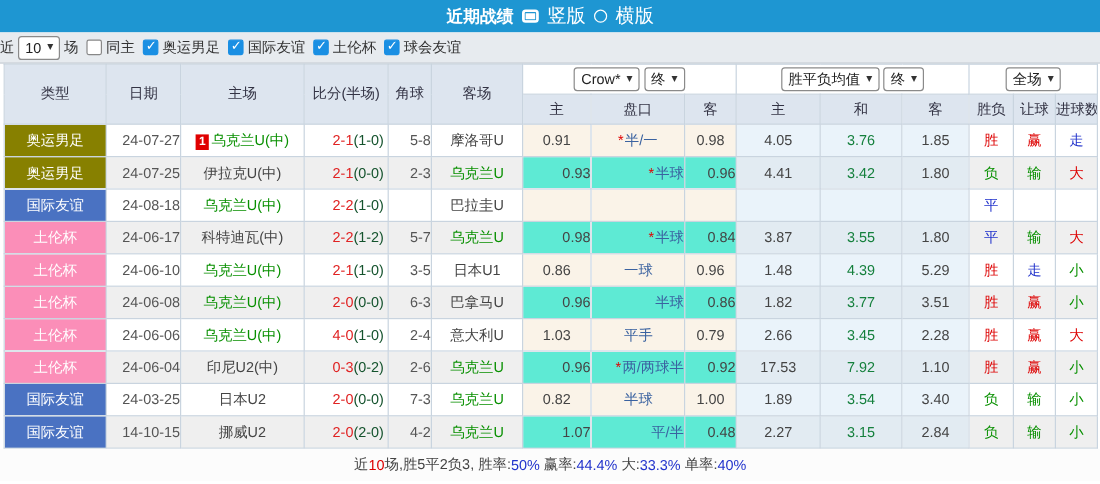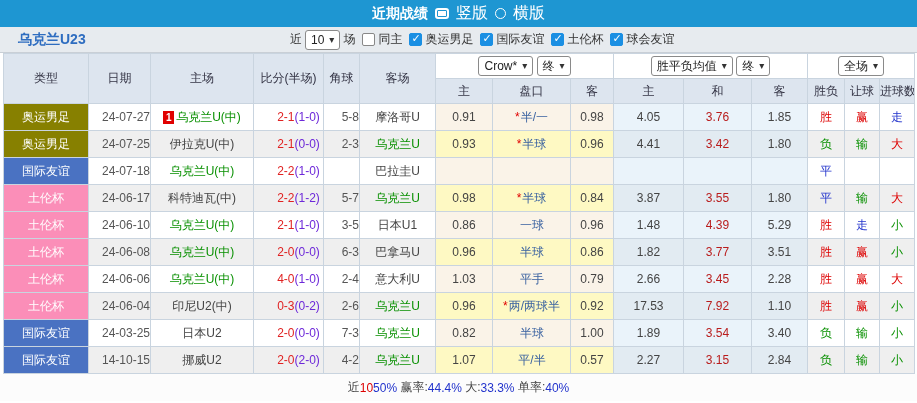--- a/index.html
+++ b/index.html
@@ -26,55 +26,54 @@
   
   table { width:911px; margin:0 3px; border-collapse:collapse; table-layout:fixed; }
   td, th { border:1px solid #C9D4DF; font-size:12px; text-align:center; overflow:hidden; white-space:nowrap; }
   thead td { background:#DDE5EF; color:#334; height:25px; }
   thead td.sel-cell { background:#fff; }
   tbody td { height:27px; color:#444; }
   tr.light { background:#fff; }
   tr.dark  { background:#EFEFEF; }
   td.col-odds { background:#FAF3E8; }
   td.col-avg  { background:#EAF3FA; }
-  tr.dark td.col-odds { background:#fef9c3; }
+  tr.dark td.col-odds { background:#5eead4;text-align:right; }
   tr.dark td.col-avg  { background:#E2EBF2;text-align:center; }
   td.c-type { color:#fff; }
   td.olympic  { background:#878000; }
   td.friendly { background:#4A72C2; }
   td.toulon   { background:#FB8EB8; }
   .red   { color:#DD0000; }
   .green { color:#089000; }
   .blue  { color:#2233CC; }
   .dark  { color:#444; }
   .ft { color:#E02222;margin-left:20px; }
-  .ht { color:#6d28d9; }
+  .ht { color:#14532d; }
   .star { color:#E00000; margin-right:1px; }
   .hcap { color:#3A62A0; }
-  td.c-avg-draw { color:#b91c1c;margin-top:28px; }
+  td.c-avg-draw { color:#15803d;margin-top:28px; }
   td.c-date, td.c-corner { color:#555;text-align:right; }
   .badge { display:inline-block; background:#E00000; color:#fff; font-size:10px; font-weight:bold; width:11px; height:13px; line-height:13px; text-align:center; margin-right:2px; }
   .badge:empty { display:none; }
 
   
   .footer { height:27px; display:flex; align-items:center; justify-content:center; font-size:12px; background:#FCFCFC; }
 </style>
 </head>
 <body>
 
 <div class="topbar">
   <span class="title">近期战绩</span>
   <span class="radio sel"></span>
   <span class="radio-label">竖版</span>
   <span class="radio"></span>
   <span class="radio-label">横版</span>
 </div>
 
 <div class="filterbar">
-  <span class="teamname">乌克兰U23</span>
   <div class="fctrl">
     <span>近</span>
     <span class="sel">
         <span>10</span>
         <span class="chev">▾</span>
       </span>
     <span class="cbl">场</span>
     <span class="cb"></span>
     <span class="cbl">同主</span>
     <span class="cb checked"></span>
@@ -183,21 +182,21 @@
       <td class="col-odds">0.96</td>
       <td class="col-avg">4.41</td>
       <td class="col-avg c-avg-draw">3.42</td>
       <td class="col-avg">1.80</td>
       <td class="green">负</td>
       <td class="green">输</td>
       <td class="red">大</td>
     </tr>
     <tr class="light">
       <td class="c-type friendly">国际友谊</td>
-      <td class="c-date">24-07-18</td>
+      <td class="c-date">24-08-18</td>
       <td><span class="green">乌克兰U(中)</span></td>
       <td><span class="ft">2-2</span><span class="ht">(1-0)</span></td>
       <td class="c-corner"></td>
       <td><span class="dark">巴拉圭U</span></td>
       <td class="col-odds"></td>
       <td class="col-odds"><span class="star"></span><span class="hcap"></span></td>
       <td class="col-odds"></td>
       <td class="col-avg"></td>
       <td class="col-avg c-avg-draw"></td>
       <td class="col-avg"></td>
@@ -309,34 +308,35 @@
     </tr>
     <tr class="dark">
       <td class="c-type friendly">国际友谊</td>
       <td class="c-date">14-10-15</td>
       <td><span class="dark">挪威U2</span></td>
       <td><span class="ft">2-0</span><span class="ht">(2-0)</span></td>
       <td class="c-corner">4-2</td>
       <td><span class="green">乌克兰U</span></td>
       <td class="col-odds">1.07</td>
       <td class="col-odds"><span class="star"></span><span class="hcap">平/半</span></td>
-      <td class="col-odds">0.57</td>
+      <td class="col-odds">0.48</td>
       <td class="col-avg">2.27</td>
       <td class="col-avg c-avg-draw">3.15</td>
       <td class="col-avg">2.84</td>
       <td class="green">负</td>
       <td class="green">输</td>
       <td class="green">小</td>
     </tr>
   </tbody>
 </table>
 
 <div class="footer">
   <span class="dark">近</span>
   <span class="red">10</span>
+  <span class="dark">场,胜5平2负3, 胜率:</span>
   <span class="blue">50%</span>
   <span style="white-space:pre" class="dark"> 赢率:</span>
   <span class="blue">44.4%</span>
   <span style="white-space:pre" class="dark"> 大:</span>
   <span class="blue">33.3%</span>
   <span style="white-space:pre" class="dark"> 单率:</span>
   <span class="blue">40%</span>
 </div>
 
 </body></html>

